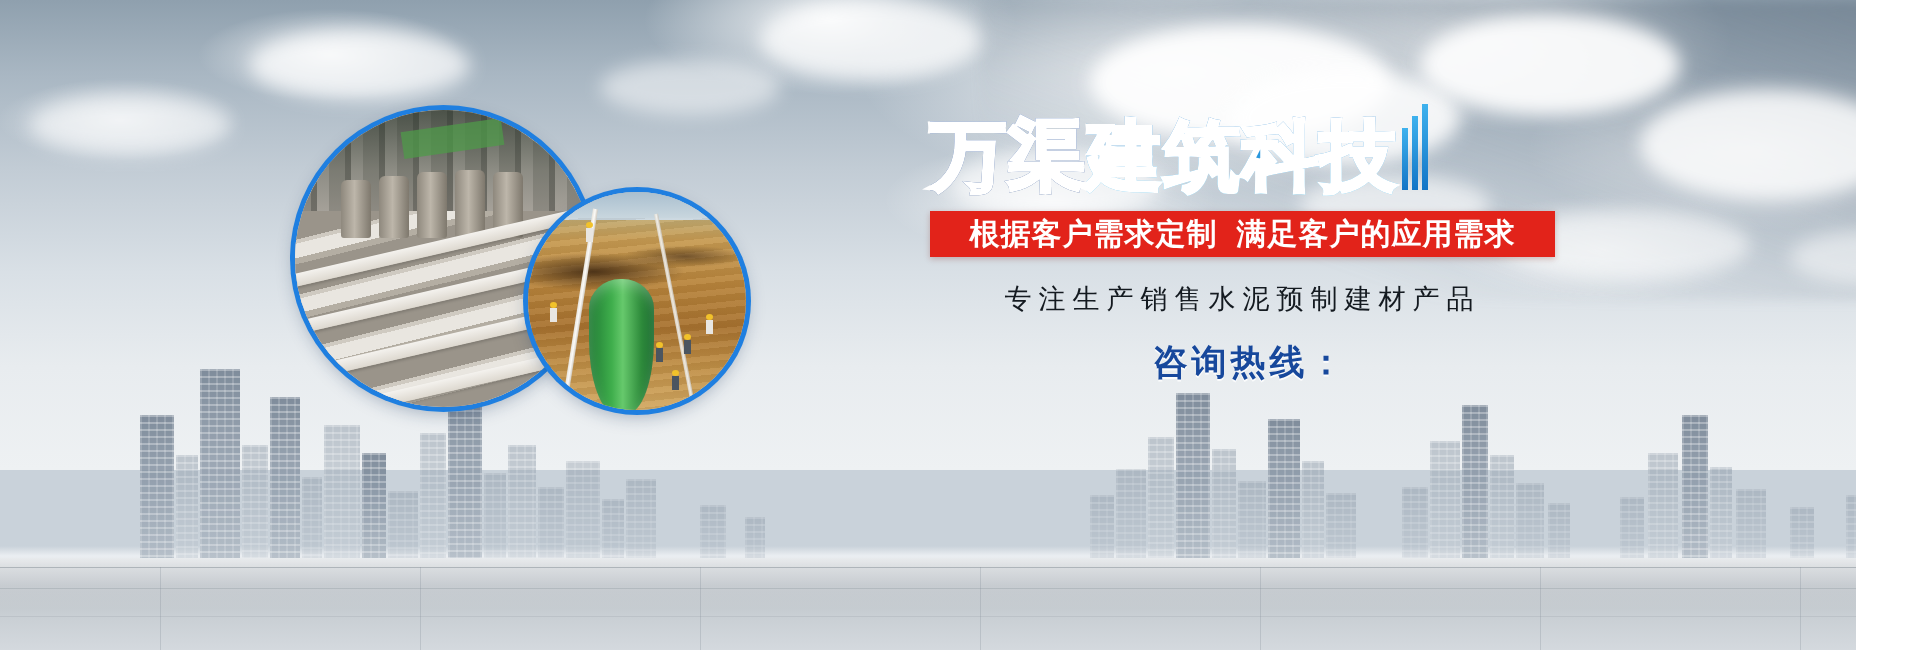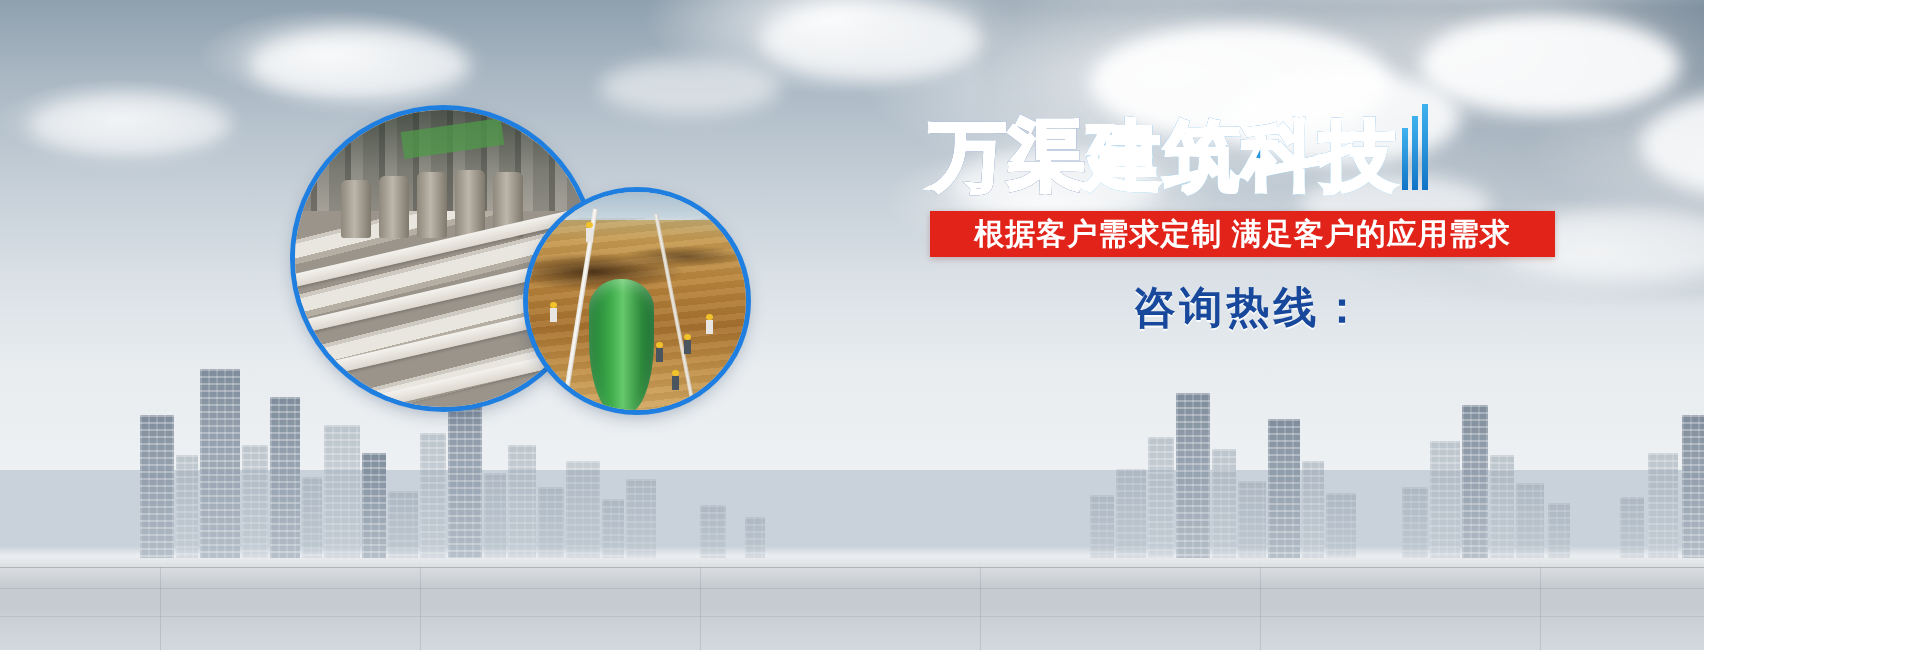--- a/index.html
+++ b/index.html
@@ -1,21 +1,21 @@
 <!DOCTYPE html>
 <html><head>
 <meta charset="utf-8">
 <title>Banner</title>
 <style>
   html,body{margin:0;padding:0;background:#fff;}
   body{font-family:"Liberation Sans","DejaVu Sans",sans-serif;}
 
   .banner{
     position:relative;
-    width:1704px;height:650px;
+    width:1856px;height:650px;
     overflow:hidden;
     background:#c9d2da;
   }
 
   
   .sky{
     position:absolute;left:0;top:0;width:1920px;height:470px;
     background:
       radial-gradient(ellipse 520px 200px at 1180px 70px, rgba(255,255,255,.95) 0%, rgba(255,255,255,0) 62%),
       radial-gradient(ellipse 420px 150px at 1480px 40px, rgba(255,255,255,.92) 0%, rgba(255,255,255,0) 60%),
@@ -191,39 +191,39 @@
 
   .redbar{
     margin-top:17px;
     background:#e2231a;
     width:625px;height:46px;
     display:flex;align-items:center;justify-content:center;
     box-shadow:0 2px 6px rgba(120,20,12,.25);
   }
   .redbar span{
     color:#fff;font-weight:bold;font-size:30px;letter-spacing:1px;
-    font-family:Liberation Sans, sans-serif;
+    font-family:Liberation Mono, monospace;
     white-space:nowrap;
   }
 
   .tagline{
     margin-top:24px;width:625px;text-align:center;
     color:#141a20;font-size:27px;letter-spacing:7px;
     font-family:"DejaVu Sans","Liberation Sans",sans-serif;
     white-space:nowrap;
   }
 
   .hotline{
     margin-top:22px;width:640px;
     display:flex;align-items:center;justify-content:center;
     white-space:nowrap;
   }
   .hotline .lbl{
     font-family:"DejaVu Sans","Liberation Sans",sans-serif;
-    font-weight:bold;font-size:43px;letter-spacing:4px;
+    font-weight:bold;font-size:35px;letter-spacing:4px;
     color:#17489c;
     text-shadow:0 2px 0 rgba(255,255,255,.8);
   }
   .hotline .num{
     font-family:"DejaVu Sans","Liberation Sans",sans-serif;
     font-weight:bold;font-size:40px;letter-spacing:5px;
     margin-left:6px;
     color:#21a8ec;
     background:linear-gradient(90deg,#1276cf 0%,#1f93e0 28%,#35bdf2 58%,#1f93e0 82%,#1276cf 100%);
     -webkit-background-clip:text;background-clip:text;
@@ -373,20 +373,21 @@
           <span></span>
           <span></span>
       </div>
     </div>
 
 
     <div class="redbar">
       <span>根据客户需求定制 满足客户的应用需求</span>
     </div>
 
+    <div class="tagline">专注生产销售水泥预制建材产品</div>
 
     <div class="hotline">
       <span class="lbl">咨询热线：</span>
     </div>
 
   </div>
 
 </div>
 
 </body></html>

